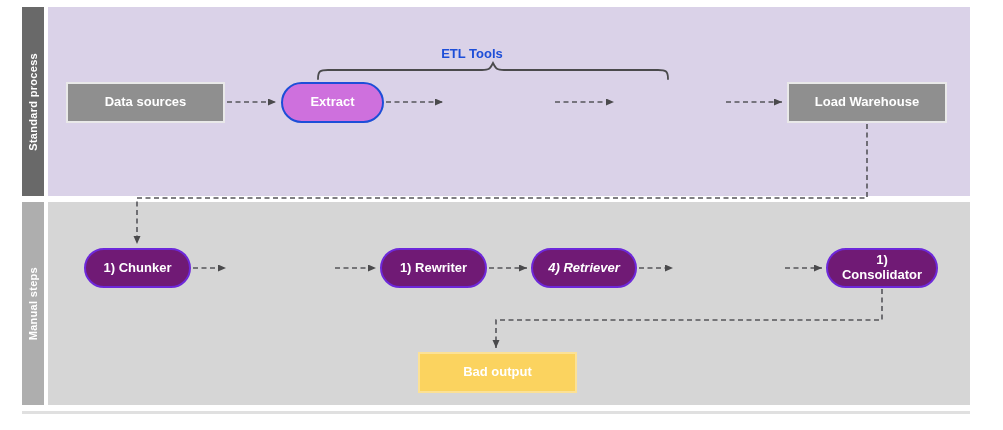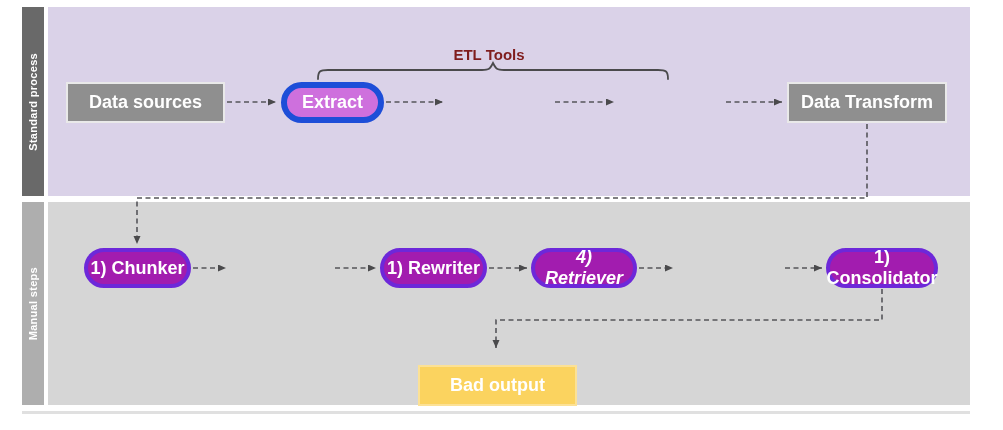--- a/index.html
+++ b/index.html
@@ -34,50 +34,50 @@
     white-space: nowrap;
   }
 
   
   .node {
     position: absolute;
     box-sizing: border-box;
     display: flex; align-items: center; justify-content: center;
     text-align: center;
     color: #ffffff;
-    font-size: 18px;
+    font-size: 13px;
     font-weight: bold;
     line-height: 1.15;
   }
   .rect-gray { background: #8F8F8F; border: 2px solid #E9E9E9; }
-  .pill-pink { background: #CE70DD; border: 6px solid #1d4ed8; border-radius: 21px; }
-  .pill-gray { background: #a21caf; border: 4px solid #6d28d9; border-radius: 20px; }
+  .pill-pink { background: #CE70DD; border: 2px solid #1d4ed8; border-radius: 21px; }
+  .pill-gray { background: #701a75; border: 2px solid #6d28d9; border-radius: 20px; }
   .rect-yellow { background: #FBD35F; border: 2px solid #FCE195; }
 
   #n-data-sources   { left: 66px;  top: 82px;  width: 159px; height: 41px; }
   #n-extract        { left: 281px; top: 82px;  width: 103px; height: 41px; }
   #n-transform      { left: 448px; top: 82px;  width: 105px; height: 41px; }
   #n-load           { left: 619px; top: 82px;  width: 105px; height: 41px; }
   #n-data-warehouse { left: 787px; top: 82px;  width: 160px; height: 41px; }
 
   #n-chunker        { left: 84px;  top: 248px; width: 107px; height: 40px; }
   #n-vector-store   { left: 230px; top: 248px; width: 103px; height: 40px; padding: 0 15px; }
   #n-rewriter       { left: 380px; top: 248px; width: 107px; height: 40px; }
   #n-retriever      { left: 531px; top: 248px; width: 106px; height: 40px; font-style: italic; }
   #n-reranker       { left: 677px; top: 248px; width: 106px; height: 40px; }
   #n-consolidator   { left: 826px; top: 248px; width: 112px; height: 40px; padding: 0 11px; }
-  #n-bad-output     { left: 418px; top: 352px; width: 159px; height: 41px; margin-top: 13px; }
+  #n-bad-output     { left: 418px; top: 352px; width: 159px; height: 41px; }
 
   
   .etl-label {
     position: absolute;
-    left: 429px; top: 46px; width: 120px;
+    left: 412px; top: 46px; width: 120px;
     text-align: center;
-    color: #7f1d1d;
-    font-size: 15px;
+    color: #1d4ed8;
+    font-size: 13px;
     font-weight: bold;
   }
 
   .connector-layer {
     position: absolute; left: 0; top: 0;
     width: 1003px; height: 430px;
     pointer-events: none;
   }
 
   .bottom-divider {
@@ -120,21 +120,21 @@
       <path d="M785 268 H822" marker-end="url(#arr)"></path>
       <path d="M882 289 V320 H496 V348" marker-end="url(#arr)"></path>
     </g>
     <path d="M318 79 C318 71 320 70 328 70 L482 70 C489 70 490 69 493 63 C496 69 497 70 504 70 L658 70 C666 70 668 71 668 79" fill="none" stroke="#4A4A4C" stroke-width="1.8" stroke-linecap="round"></path>
   </svg>
 
   <div class="etl-label">ETL Tools</div>
 
   <div id="n-data-sources" class="node rect-gray">Data sources</div>
   <div id="n-extract" class="node pill-pink">Extract</div>
-  <div id="n-data-warehouse" class="node rect-gray">Data Transform</div>
+  <div id="n-data-warehouse" class="node rect-gray">Load Warehouse</div>
 
   <div id="n-chunker" class="node pill-gray">1) Chunker</div>
   <div id="n-rewriter" class="node pill-gray">1) Rewriter</div>
   <div id="n-retriever" class="node pill-gray">4) Retriever</div>
   <div id="n-consolidator" class="node pill-gray">1) Consolidator</div>
   <div id="n-bad-output" class="node rect-yellow">Bad output</div>
 
   <div class="bottom-divider"></div>
 </div>
 

